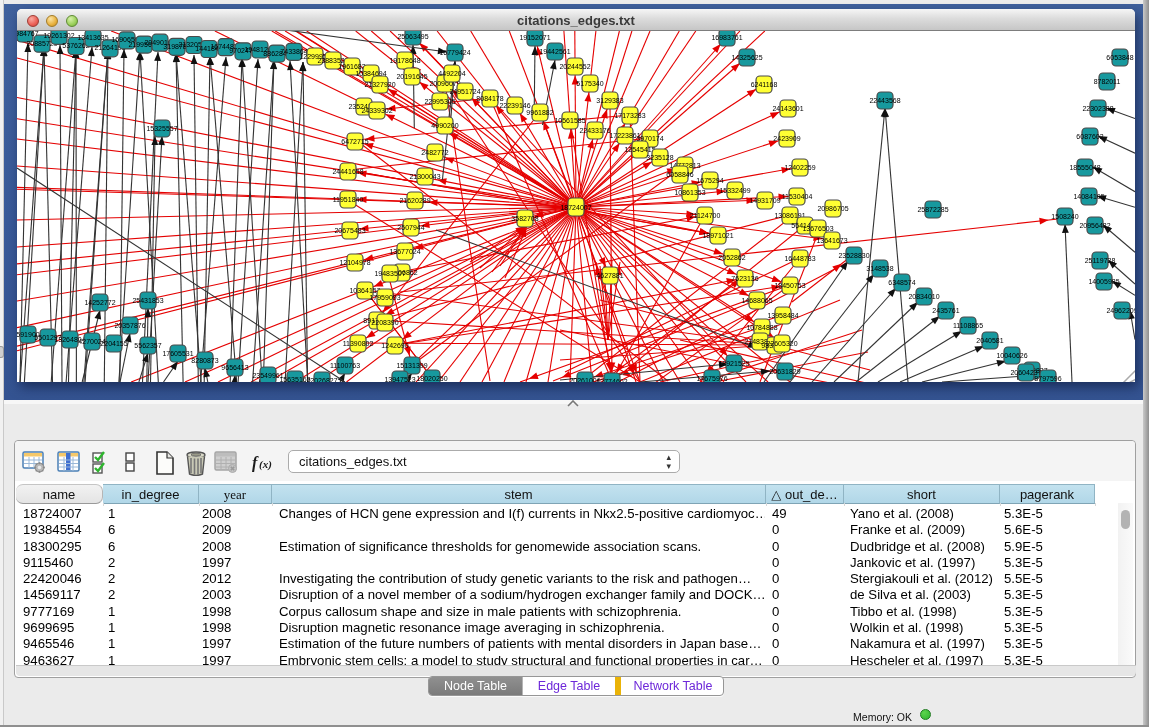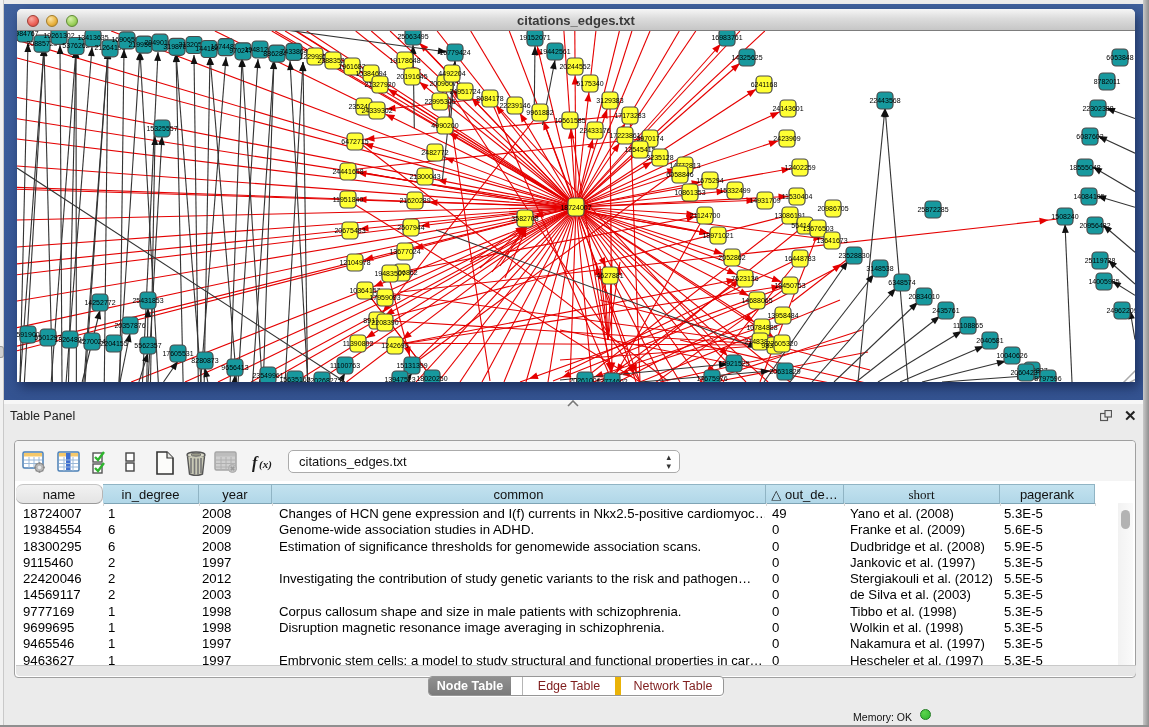--- a/index.html
+++ b/index.html
@@ -36,22 +36,22 @@
 .c3 { left:263px; width:486px; }
 .c4 { left:756px; width:70px; }
 .c5 { left:834px; width:155px; }
 .c6 { left:988px; width:100px; }
 .vline { position:absolute; top:62px; height:163px; width:1px; background:#d7d7d7; }
 #vscroll { position:absolute; right:2px; top:62px; width:15px; height:163px; background:linear-gradient(90deg,#f2f2f2,#fafafa); }
 #vthumb { position:absolute; left:3px; top:7px; width:9px; height:19px; background:#b3b3b3; border-radius:5px; }
 #hscroll { position:absolute; left:1px; bottom:1px; width:1120px; height:11px; background:#e6e6e6; border-top:1px solid #c9c9c9; border-radius:0 0 4px 4px; }
 #tabs { position:absolute; left:428px; top:276px; width:296px; height:20px; border:1px solid #969696;
   border-radius:4px; background:#fff; font-size:12.5px; overflow:hidden; box-shadow:0 1px 0 rgba(255,255,255,0.8); }
-.tab { position:absolute; top:0; height:20px; text-align:center; line-height:19px; color:#7f1d1d; }
-#tab1 { left:0; width:82px; background:linear-gradient(180deg,#909090,#787878); color:#fff;font-weight:bold; }
+.tab { position:absolute; top:0; height:20px; text-align:center; line-height:19px; color:#6d28d9; }
+#tab1 { left:0; width:93px; background:linear-gradient(180deg,#909090,#787878); color:#fff; }
 #tab2 { left:93px; width:93px; border-left:1px solid #b5b5b5; }
 #tab3 { left:186px; width:110px; border-left:6px solid #eab308; }
 #status { position:absolute; left:0; top:700px; width:945px; height:27px; }
 #mem { position:absolute; right:33px; top:11px; font-size:10.5px; color:#111; }
 #memdot { position:absolute; right:14px; top:9px; width:11px; height:11px; border-radius:50%;
   background:radial-gradient(circle at 35% 30%, #5dd44d, #2eb52e); border:1px solid #1d7a1d; }
 #leftedge { position:absolute; left:0; top:0; width:4px; height:727px; background:#f1f1f1; border-right:1px solid #c9c9c9; }
 #rightedge { position:absolute; right:0; top:0; width:6px; height:727px; background:linear-gradient(90deg,#c9c9c9,#8f8f8f); }
 #bottomedge { position:absolute; left:0; bottom:0; width:1149px; height:2px; background:#8f8f8f; }
 </style></head>
@@ -758,28 +758,20 @@
 <path d="M1122 384 L1136 370 M1127 384 L1136 379" stroke="#aaa" stroke-width="1.5" fill="none"></path>
 </svg>
   </div>
 </div>
 <div id="tablepanel">
   <div style="position:absolute;left:0;top:0;width:100%;height:4px;background:#f7f7f7;"></div>
   <svg style="position:absolute;left:566px;top:0px;" width="14" height="7" viewBox="0 0 14 7">
       <path d="M2 6 L7 1 L12 6" stroke="#777" stroke-width="1.6" fill="none"></path>
     </svg>
 
-  <div id="tp-head">
-    <div id="tp-title">Table Panel</div>
-    <svg id="tp-float" viewBox="0 0 12 12">
-        <rect x="0.5" y="3.5" width="7" height="7" fill="none" stroke="#555" stroke-width="1.2"></rect>
-        <rect x="5" y="0.5" width="6.5" height="6.5" fill="#e8e8e8" stroke="#555" stroke-width="1.2"></rect>
-      </svg>
-    <div id="tp-x">✕</div>
-  </div>
   <div id="container">
     <div id="toolbar">
       <div class="tbi" style="left:7px"><svg width="24" height="24" viewBox="0 0 24 24">
 <rect x="1" y="2" width="20" height="16" rx="1.5" fill="#fff" stroke="#4a7fb5" stroke-width="1.5"></rect>
 <rect x="2" y="3" width="18" height="3.5" fill="#f5c86a"></rect>
 <path d="M2 10h18M2 13.5h18M7 7v11M12 7v11M17 7v11" stroke="#9ab8d8" stroke-width="1"></path>
 <circle cx="17.5" cy="17.5" r="4.5" fill="#b9b9b9" stroke="#8a8a8a"></circle>
 <circle cx="17.5" cy="17.5" r="1.8" fill="#e8e8e8"></circle>
 <path d="M17.5 12.2v2M17.5 20.8v2M12.2 17.5h2M20.8 17.5h2M13.7 13.7l1.4 1.4M19.9 19.9l1.4 1.4M21.3 13.7l-1.4 1.4M15.1 19.9l-1.4 1.4" stroke="#8a8a8a" stroke-width="1.4"></path>
 </svg></div>
@@ -818,24 +810,24 @@
 </svg></div>
       <div class="tbi" style="left:236px; top:11px"><svg width="26" height="22" viewBox="0 0 26 22">
 <text x="1" y="16" font-family="Liberation Serif, serif" font-style="italic" font-weight="bold" font-size="16" fill="#1a1a1a">f</text>
 <text x="8" y="16" font-family="Liberation Serif, serif" font-style="italic" font-weight="bold" font-size="11" fill="#1a1a1a">(x)</text>
 </svg></div>
       <div id="dropdown">citations_edges.txt<div id="dd-arrows">▴<br>▾</div></div>
     </div>
     <div id="thead">
       <div class="hc hc0" style="left:0; width:87px;">name</div>
       <div class="hc" style="left:87px; width:96px;">in_degree</div>
-      <div class="hc" style="left:183px; width:73px;">year</div>
-      <div class="hc" style="left:256px; width:494px;">common</div>
+      <div class="hc" style="left:183px; width:73px;font-family:Liberation Serif, serif;">year</div>
+      <div class="hc" style="left:256px; width:494px;">stem</div>
       <div class="hc" style="left:750px; width:78px;">△ out_de…</div>
-      <div class="hc" style="left:828px; width:156px;font-family:Liberation Serif, serif;">short</div>
+      <div class="hc" style="left:828px; width:156px;">short</div>
       <div class="hc" style="left:984px; width:95px;">pagerank</div>
     </div>
     <div class="vline" style="left:88px"></div>
     <div class="vline" style="left:184px"></div>
     <div class="vline" style="left:257px"></div>
     <div class="vline" style="left:751px"></div>
     <div class="vline" style="left:829px"></div>
     <div class="vline" style="left:985px"></div>
     <div class="vline" style="left:1080px"></div>
     <div id="tbody">
@@ -845,21 +837,20 @@
           <div class="c c2">2008</div>
 <div class="c c3">Changes of HCN gene expression and I(f) currents in Nkx2.5-positive cardiomyoc…</div>
           <div class="c c4">49</div>
           <div class="c c5">Yano et al. (2008)</div>
           <div class="c c6">5.3E-5</div>
 </div>
 <div class="trow">
 <div class="c c0">19384554</div>
           <div class="c c1">6</div>
           <div class="c c2">2009</div>
-<div class="c c3">Genome-wide association studies in ADHD.</div>
           <div class="c c4">0</div>
           <div class="c c5">Franke et al. (2009)</div>
           <div class="c c6">5.6E-5</div>
 </div>
 <div class="trow">
 <div class="c c0">18300295</div>
           <div class="c c1">6</div>
           <div class="c c2">2008</div>
 <div class="c c3">Estimation of significance thresholds for genomewide association scans.</div>
           <div class="c c4">0</div>
@@ -880,20 +871,21 @@
           <div class="c c2">2012</div>
 <div class="c c3">Investigating the contribution of study genetic variants to the risk and pathogen…</div>
           <div class="c c4">0</div>
           <div class="c c5">Stergiakouli et al. (2012)</div>
           <div class="c c6">5.5E-5</div>
 </div>
 <div class="trow">
 <div class="c c0">14569117</div>
           <div class="c c1">2</div>
           <div class="c c2">2003</div>
+<div class="c c3">Disruption of a novel member of a sodium/hydrogen exchanger family and DOCK…</div>
           <div class="c c4">0</div>
           <div class="c c5">de Silva et al. (2003)</div>
           <div class="c c6">5.3E-5</div>
 </div>
 <div class="trow">
 <div class="c c0">9777169</div>
           <div class="c c1">1</div>
           <div class="c c2">1998</div>
 <div class="c c3">Corpus callosum shape and size in male patients with schizophrenia.</div>
           <div class="c c4">0</div>
@@ -906,20 +898,21 @@
           <div class="c c2">1998</div>
 <div class="c c3">Disruption magnetic resonance image averaging in schizophrenia.</div>
           <div class="c c4">0</div>
           <div class="c c5">Wolkin et al. (1998)</div>
           <div class="c c6">5.3E-5</div>
 </div>
 <div class="trow">
 <div class="c c0">9465546</div>
           <div class="c c1">1</div>
           <div class="c c2">1997</div>
+<div class="c c3">Estimation of the future numbers of patients with mental disorders in Japan base…</div>
           <div class="c c4">0</div>
           <div class="c c5">Nakamura et al. (1997)</div>
           <div class="c c6">5.3E-5</div>
 </div>
 <div class="trow">
 <div class="c c0">9463627</div>
           <div class="c c1">1</div>
           <div class="c c2">1997</div>
 <div class="c c3">Embryonic stem cells: a model to study structural and functional properties in car…</div>
           <div class="c c4">0</div>

